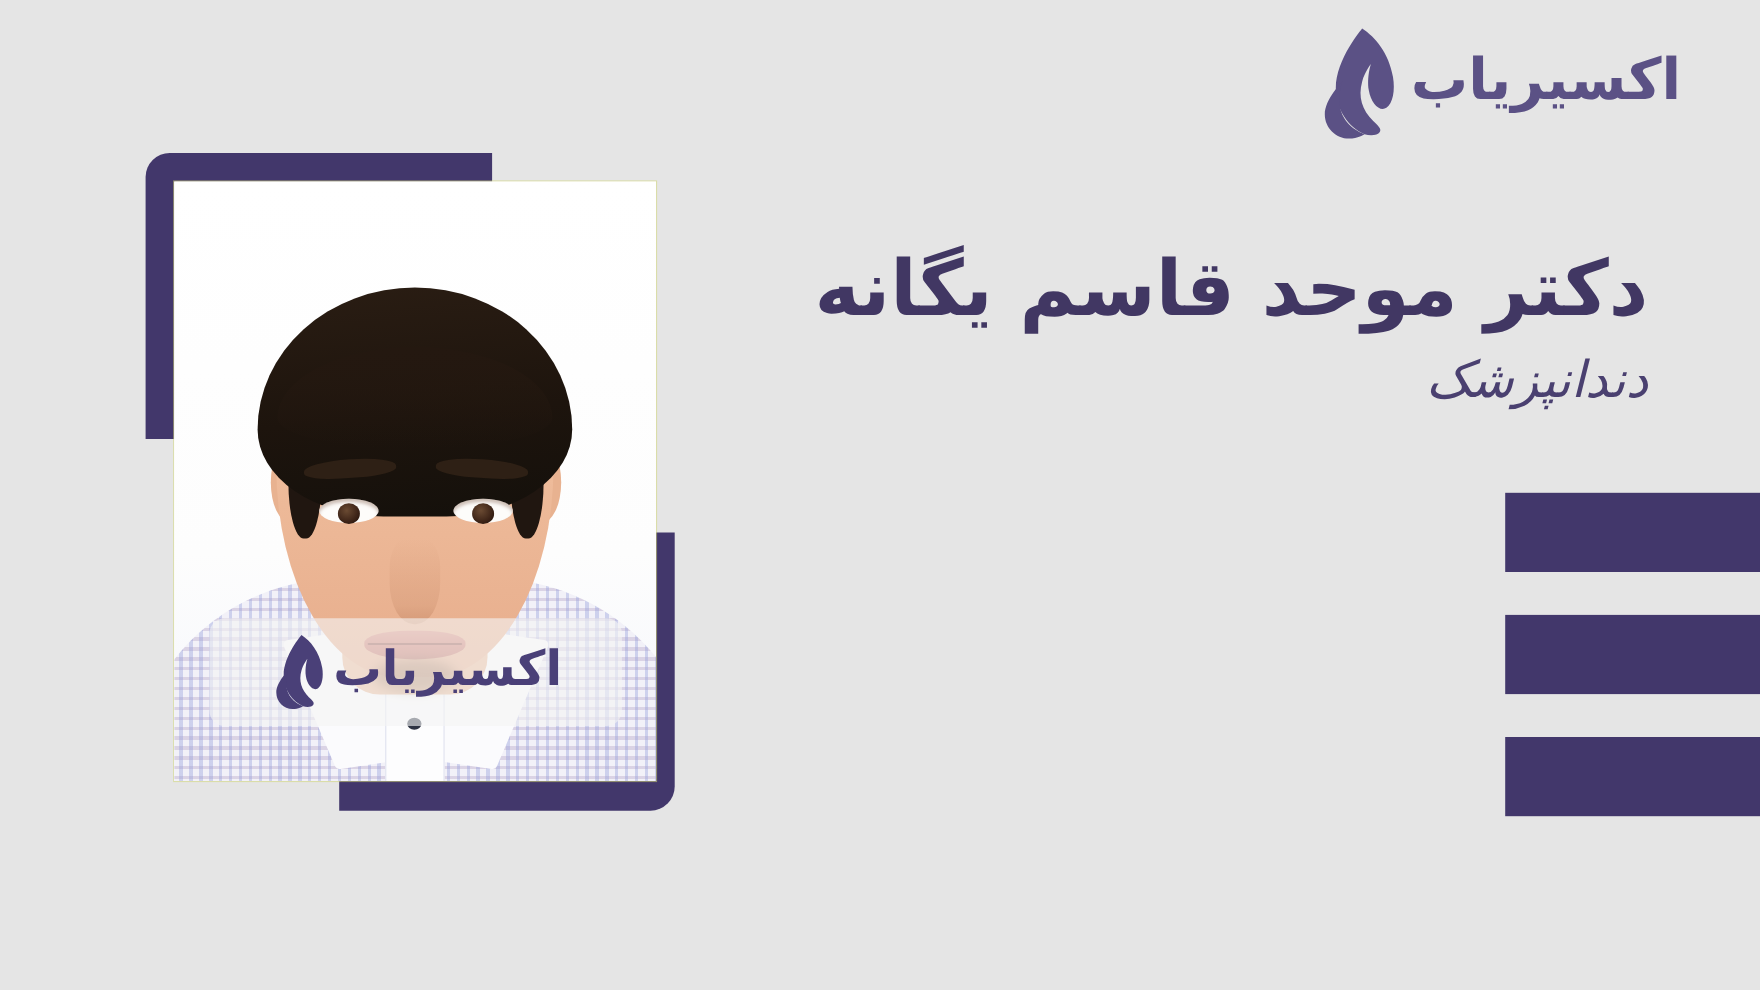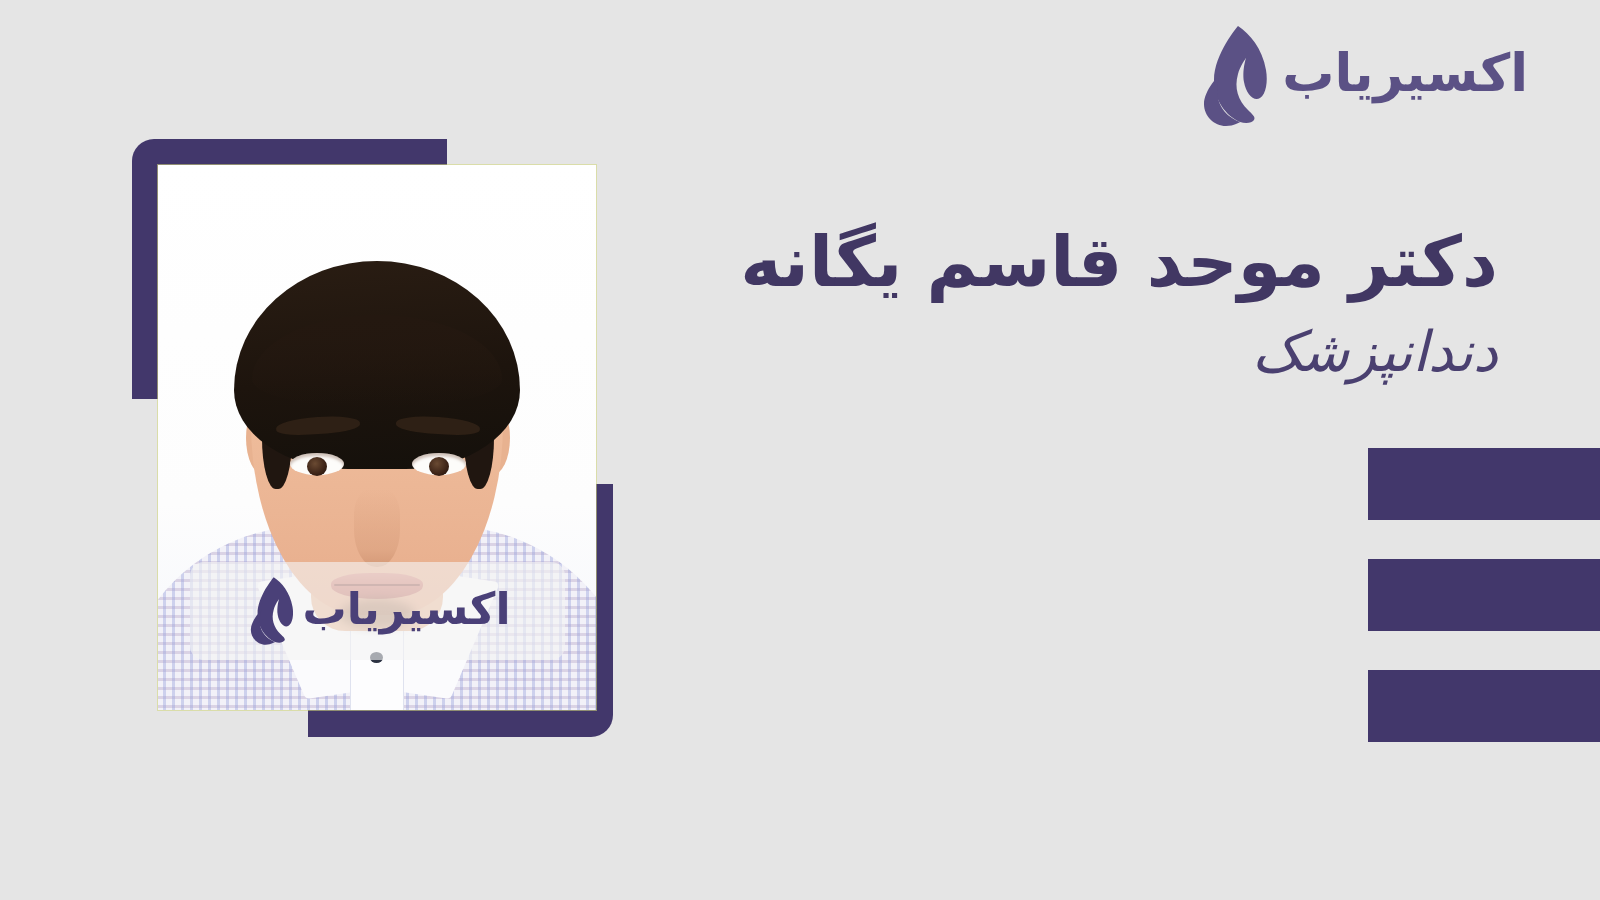--- a/index.html
+++ b/index.html
@@ -340,21 +340,21 @@
     color: #413763;
     direction: rtl;
     white-space: nowrap;
     line-height: 1.15;
   }
   .doctor-specialty {
     position: absolute;
     right: 102px;
     top: 318px;
     font-family: "DejaVu Serif", "Liberation Serif", serif;
-    font-size: 56px;
+    font-size: 46px;
     font-weight: 400;
     font-style: italic;
     color: #4a4070;
     direction: rtl;
     white-space: nowrap;
     line-height: 1.2;
   }
 
   
   .deco-bars {

